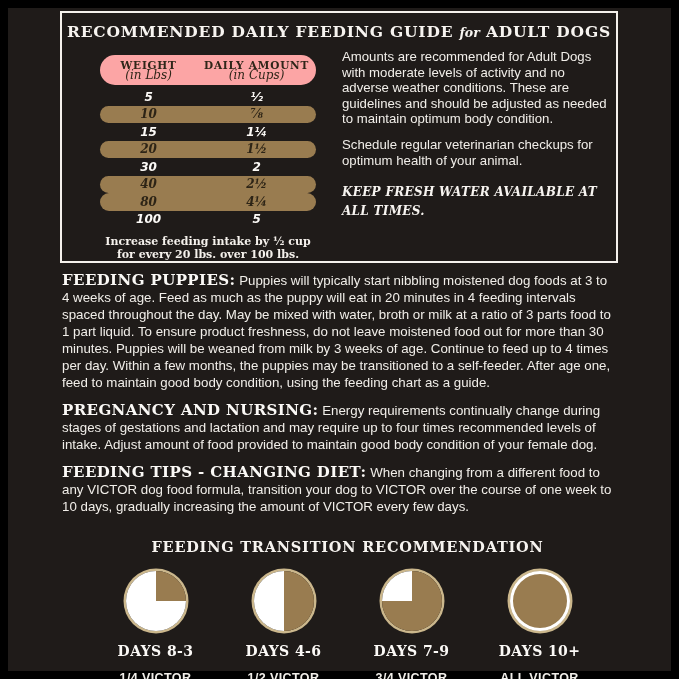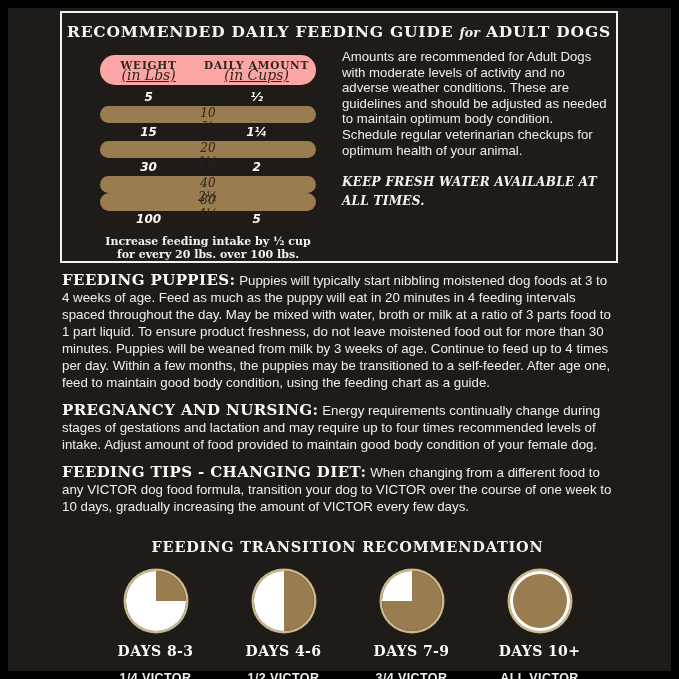--- a/index.html
+++ b/index.html
@@ -13,36 +13,36 @@
   .box-title{margin-top:9px;text-align:center;color:#f7f4f0;white-space:nowrap;
              font-family:"DejaVu Serif",serif;font-weight:bold;font-size:15.5px;letter-spacing:.8px;}
   .box-title .for{font-style:italic;font-weight:bold;font-size:12.5px;letter-spacing:0;text-transform:none;}
 
   .table-wrap{position:absolute;left:38px;top:42px;width:216px;}
   .thead{display:flex;align-items:center;height:30px;background:#fca5a5;border-radius:16px;
          color:#2f2619;text-align:center;font-family:"DejaVu Serif",serif;}
   .th{flex:0 0 45%;}
   .th2{flex:0 0 55%;}
   .th-main{font-weight:bold;font-size:10.5px;letter-spacing:.8px;line-height:11px;}
-  .th-sub{font-size:14px;line-height:9px;font-style:italic;text-decoration:underline;}
+  .th-sub{font-size:12px;line-height:9px;font-style:italic;}
   .rows{margin-top:3px;}
   .row{display:flex;align-items:center;height:17.5px;text-align:center;
        font-family:"DejaVu Sans",sans-serif;font-weight:bold;font-style:italic;
        font-size:12px;color:#fcfaf7;}
   .row .c1{flex:0 0 45%;}
   .row .c2{flex:0 0 55%;}
   .row.pill{background:#997c50;border-radius:9px;color:#2d2416;
-            font-family:"DejaVu Serif",serif;font-weight:400;flex-direction:column;}
+            font-family:"DejaVu Serif",serif;font-weight:700;}
   .note{margin-top:7px;text-align:center;color:#f5f1ec;
         font-family:"DejaVu Serif",serif;font-weight:bold;font-size:11px;line-height:13px;}
 
   .info-col{position:absolute;left:280px;top:36px;width:272px;color:#f1eee9;
             font-size:13.2px;line-height:15.6px;}
   .info-col p{margin:0;}
-  .info-col .p2{margin-top:0;}
+  .info-col .p2{margin-top:10px;}
   .info-col .water{margin-top:15px;font-family:"DejaVu Serif",serif;font-weight:bold;
                    font-style:italic;font-size:12px;line-height:19px;letter-spacing:.3px;color:#f7f4f0;}
 
   
   .sections{position:absolute;left:54px;top:264px;width:552px;color:#f1eee9;}
   .section{margin:0 0 11px 0;font-size:13.3px;line-height:17px;}
   .sec-head{font-family:"DejaVu Serif",serif;font-weight:bold;font-size:15px;
             letter-spacing:.4px;color:#fbf9f6;}
   .sec-body{color:#f1eee9;}
 

